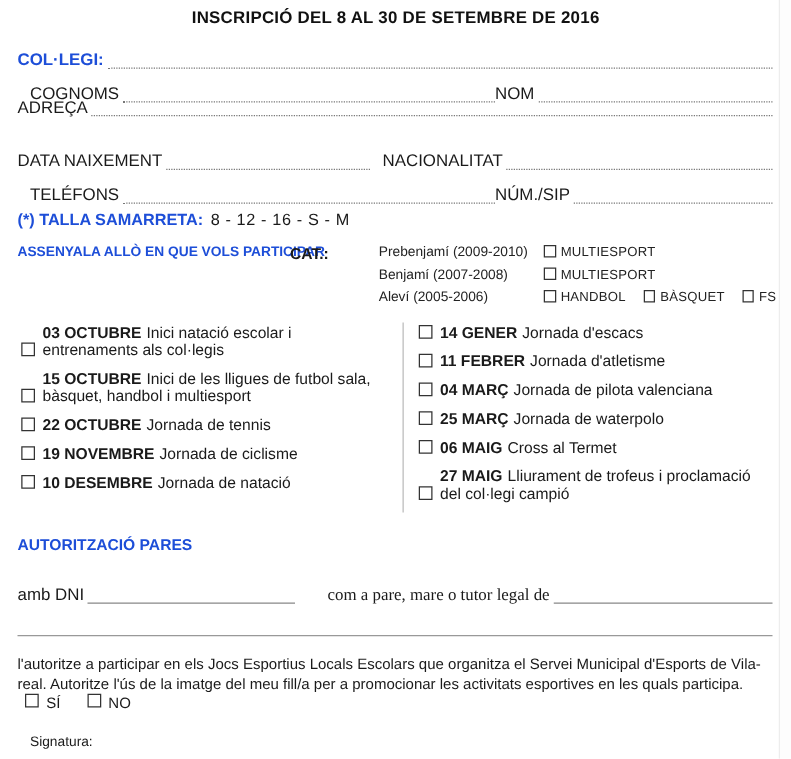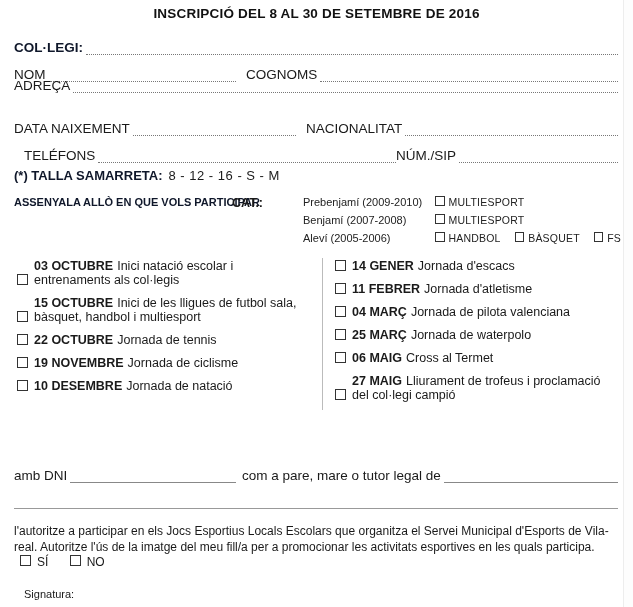--- a/index.html
+++ b/index.html
@@ -13,21 +13,21 @@
     position: relative;
     font-family: "Liberation Sans", sans-serif;
     color: #1a1a1a;
     overflow: hidden;
   }
   .page {
     position: absolute;
     left: 0; top: 0;
     width: 633px; height: 607px;
   }
-  .magenta { color: #0f172a; }
+  .magenta { color: #1d4ed8; }
   .title {
     position: absolute;
     left: 0; top: 6px;
     width: 633px;
     text-align: center;
     font-weight: bold;
     font-size: 13.5px;
     letter-spacing: 0.2px;
     color: #111;
   }
@@ -200,26 +200,26 @@
 <div class="page">
 
   <div class="title">INSCRIPCIÓ DEL 8 AL 30 DE SETEMBRE DE 2016</div>
 
   <div class="row" style="left:14px; top:40px; width:604px;">
     <span class="lbl bold magenta">COL·LEGI:</span>
     <span class="dots"></span>
   </div>
 
   <div class="row" style="left:14px; top:67px; width:604px;">
+    <span class="seg" style="flex:1; margin-left:10px;">
+      <span class="lbl">COGNOMS</span>
+      <span class="dots"></span>
+    </span>
     <span class="seg" style="width:222px;">
       <span class="lbl">NOM</span>
-      <span class="dots"></span>
-    </span>
-    <span class="seg" style="flex:1; margin-left:10px;">
-      <span class="lbl">COGNOMS</span>
       <span class="dots"></span>
     </span>
   </div>
 
   <div class="row" style="left:14px; top:78px; width:604px;">
     <span class="lbl">ADREÇA</span>
     <span class="dots"></span>
   </div>
 
   <div class="row" style="left:14px; top:121px; width:604px;">
@@ -328,27 +328,28 @@
     <div class="opt-item">
       <span class="cb"></span>
       <span class="opt-text"><span class="date">06 MAIG</span><span>Cross al Termet</span></span>
     </div>
     <div class="opt-item">
       <span class="cb"></span>
       <span class="opt-text"><span class="date">27 MAIG</span><span>Lliurament de trofeus i proclamació del col·legi campió</span></span>
     </div>
   </div>
 
+  <div class="auth-title magenta">AUTORITZACIÓ PARES</div>
 
   <div class="row dni-row">
     <span class="seg" style="width:222px;">
       <span class="lbl">amb DNI</span>
       <span class="solidline"></span>
     </span>
-    <span class="seg" style="flex:1; margin-left:6px;">
+    <span class="seg" style="flex:1; margin-left:26px;font-family:Liberation Serif, serif;">
       <span class="lbl">com a pare, mare o tutor legal de</span>
       <span class="solidline"></span>
     </span>
   </div>
 
   <div class="hr"></div>
 
   <div class="para">
     <span>l'autoritze a participar en els Jocs Esportius Locals Escolars que organitza el Servei Municipal d'Esports de Vila-real. Autoritze l'ús de la imatge del meu fill/a per a promocionar les activitats esportives en les quals participa.</span>
     <span class="consent">

